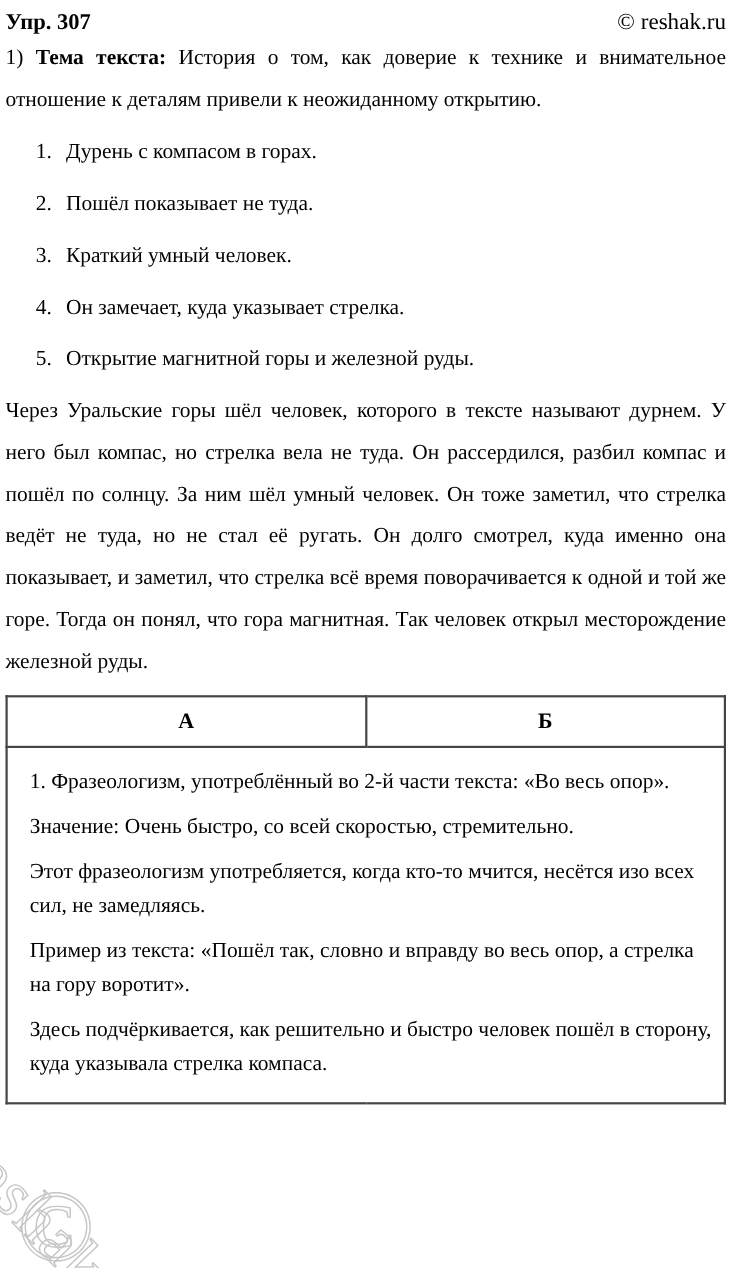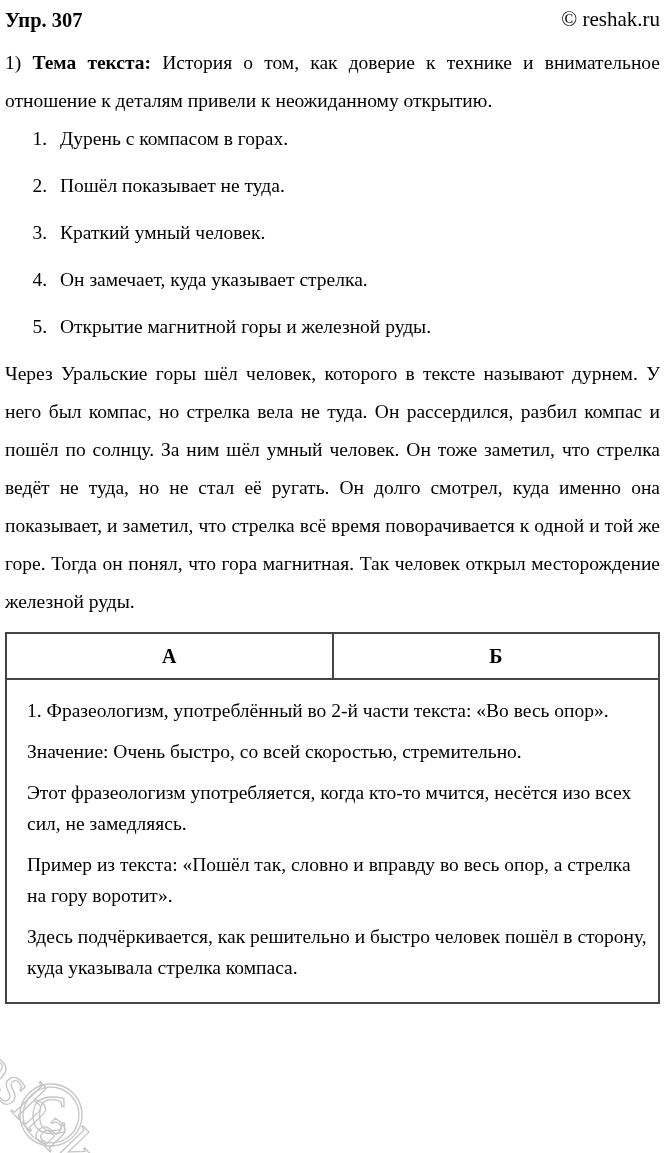--- a/index.html
+++ b/index.html
@@ -23,26 +23,27 @@
     display: flex;
     justify-content: space-between;
     align-items: flex-end;
     height: 28px;
   }
   .ex-label { font-weight: bold; font-size: 20.5px; }
   .copyright { font-size: 21px; }
 
   .para { line-height: 38px; }
   .justify { text-align: justify; }
-  .theme   { margin-top: 12px; }
+  .theme   { margin-top: 2px; }
   .speech  { margin-top: 8px; }
   .plan-head { margin-top: 8px; }
   b.inline-label { font-weight: bold; }
 
   ol.plan-list {
+    margin-top: 10px;
     padding-left: 47px;
     list-style: decimal;
   }
   ol.plan-list li {
     line-height: 38px;
     margin-bottom: 9px;
     padding-left: 8px;
   }
 
   .retell-head { margin-top: 2px; }

